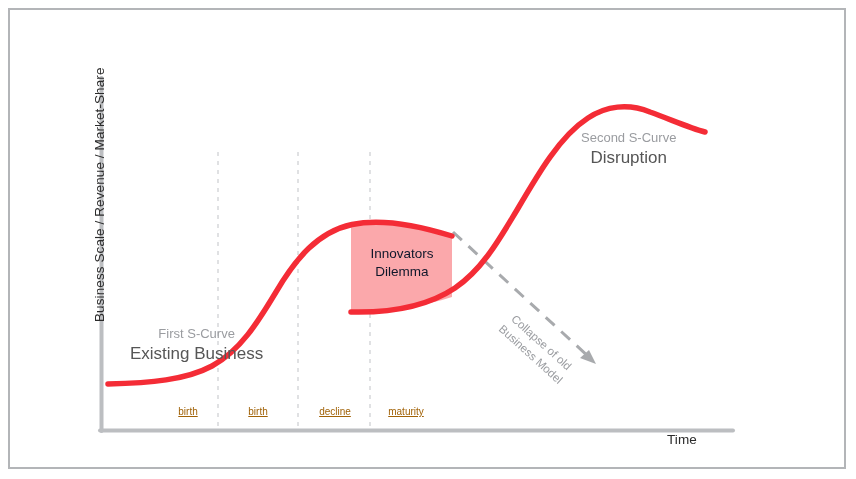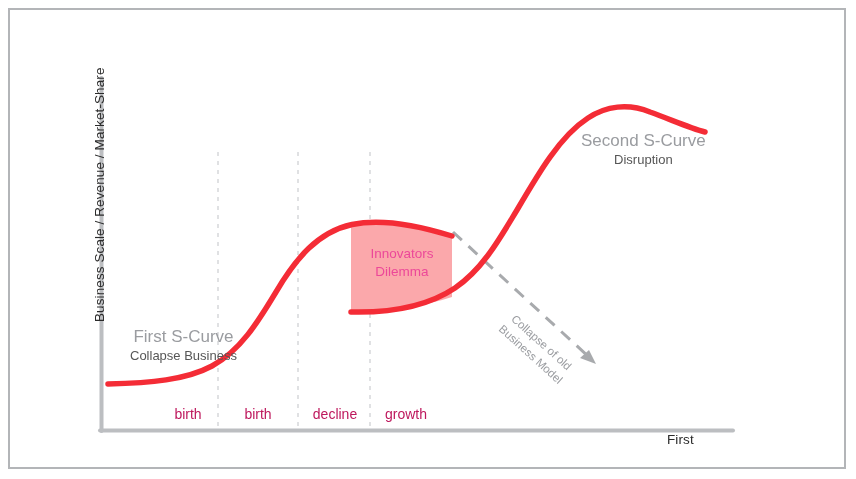--- a/index.html
+++ b/index.html
@@ -44,57 +44,58 @@
     top: 0;
     transform-origin: left top;
     transform: translate(92px, 322px) rotate(-90deg);
   }
   #x-axis-label {
     left: 667px;
     top: 432px;
   }
   .stage-label {
     position: absolute;
-    color: #be185d;
-    font-size: 14px;
+    color: #a16207;
+    font-size: 10px;
     white-space: nowrap;
     text-align: center;
+    text-decoration: underline;
   }
   .curve-label {
     position: absolute;
     text-align: center;
     white-space: nowrap;
     line-height: 1.28;
   }
   .curve-label .line-top {
     display: block;
     color: #9a9ca0;
-    font-size: 17px;
+    font-size: 13px;
   }
   .curve-label .line-bottom {
     display: block;
     color: #565656;
-    font-size: 13px;
+    font-size: 17px;
   }
   #first-curve-label {
     left: 118px;
     top: 326px;
     margin-left: 12px;
   }
   #second-curve-label {
     left: 581px;
     top: 130px;
   }
   #region-label {
     position: absolute;
     left: 356px;
     top: 245px;
     width: 92px;
     text-align: center;
-    color: #ec4899;
+    color: #0f172a;
     font-size: 13.5px;
     line-height: 1.35;
   }
   #region-label span { display: block; }
   #collapse-label {
     position: absolute;
     left: 0;
     top: 0;
     transform-origin: left top;
     transform: translate(516px, 310px) rotate(42deg);
@@ -146,30 +147,30 @@
              C 392 313, 428 306, 455 288
              C 483 269, 500 238, 517 210
              C 538 174, 560 136, 588 118
              C 606 106, 628 103, 650 112
              C 672 120, 690 128, 705 132" fill="none" stroke="#f42c36" stroke-width="5.5" stroke-linecap="round"></path>
 
   </svg>
 
   <div class="axis-label" id="y-axis-label">Business Scale / Revenue / Market-Share</div>
 
-  <div class="axis-label" id="x-axis-label">First</div>
+  <div class="axis-label" id="x-axis-label">Time</div>
 
   <div class="stage-label" style="left:158px; top:406px; width:60px;">birth</div>
   <div class="stage-label" style="left:228px; top:406px; width:60px;">birth</div>
   <div class="stage-label" style="left:303px; top:406px; width:64px;">decline</div>
-  <div class="stage-label" style="left:376px; top:406px; width:60px;">growth</div>
+  <div class="stage-label" style="left:376px; top:406px; width:60px;">maturity</div>
 
   <div class="curve-label" id="first-curve-label">
     <span class="line-top">First S-Curve</span>
-    <span class="line-bottom">Collapse Business</span>
+    <span class="line-bottom">Existing Business</span>
   </div>
 
   <div class="curve-label" id="second-curve-label">
     <span class="line-top">Second S-Curve</span>
     <span class="line-bottom">Disruption</span>
   </div>
 
   <div id="region-label">
     <span>Innovators</span>
     <span>Dilemma</span>

